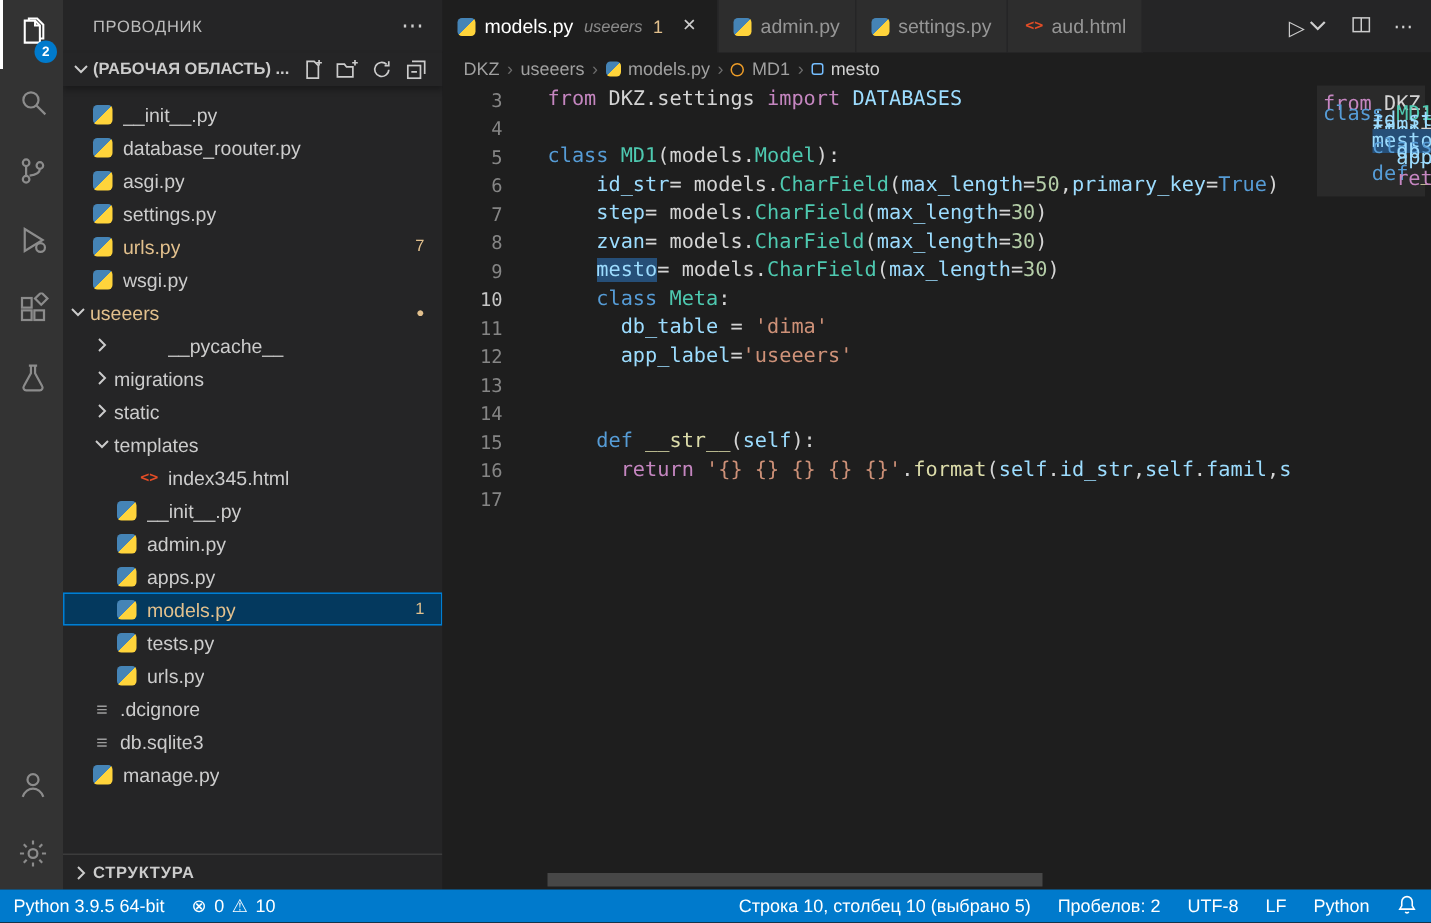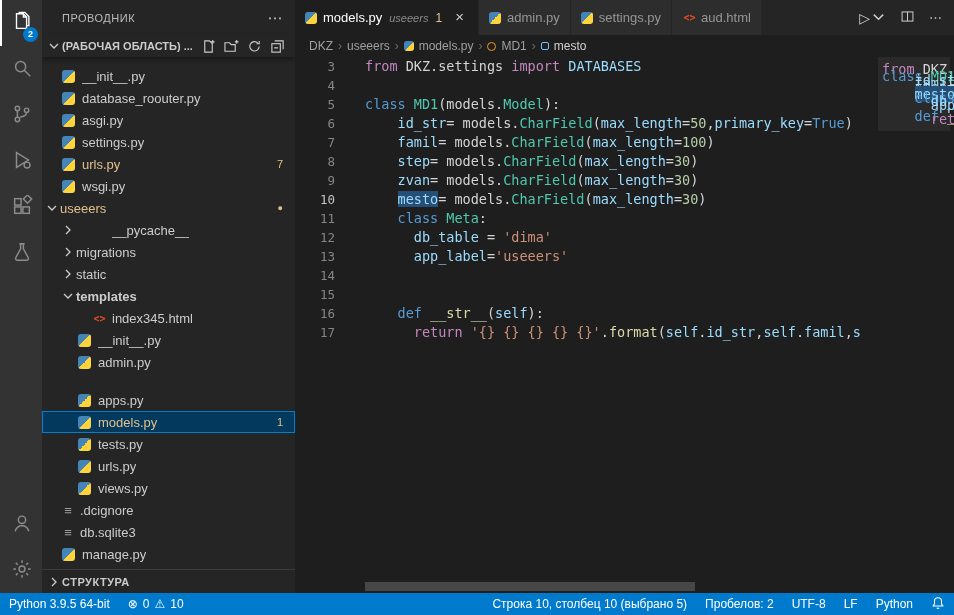--- a/index.html
+++ b/index.html
@@ -255,60 +255,56 @@
           <span class="tree-label">migrations</span>
         </div>
         <div class="tree-row" style="padding-left: 18px;">
           <span class="chev">
             <svg width="16" height="16" viewBox="0 0 16 16" fill="none" stroke="#cccccc" stroke-width="1.3">
               <path d="M6 4l4 4-4 4"></path>
             </svg>
           </span>
           <span class="tree-label">static</span>
         </div>
-        <div class="tree-row" style="padding-left: 18px; font-weight: bold;">
+        <div class="tree-row" style="padding-left: 18px;">
           <span class="chev">
             <svg width="16" height="16" viewBox="0 0 16 16" fill="none" stroke="#cccccc" stroke-width="1.3">
               <path d="M4 6l4 4 4-4"></path>
             </svg>
           </span>
           <span class="tree-label">templates</span>
         </div>
         <div class="tree-row" style="padding-left: 50px;">
           <span class="fi icon-html">&lt;&gt;</span>
           <span class="tree-label">index345.html</span>
         </div>
         <div class="tree-row" style="padding-left: 34px;">
           <span class="fi icon-python"></span>
           <span class="tree-label">__init__.py</span>
         </div>
         <div class="tree-row" style="padding-left: 34px;">
           <span class="fi icon-python"></span>
           <span class="tree-label">admin.py</span>
         </div>
-        <div class="tree-row" style="padding-left: 34px; margin-top: 16px;">
+        <div class="tree-row" style="padding-left: 34px;">
           <span class="fi icon-python"></span>
           <span class="tree-label">apps.py</span>
         </div>
         <div class="tree-row selected" style="padding-left: 34px;">
           <span class="fi icon-python"></span>
           <span class="tree-label modified">models.py</span>
           <span class="tree-badge">1</span>
         </div>
         <div class="tree-row" style="padding-left: 34px;">
           <span class="fi icon-python"></span>
           <span class="tree-label">tests.py</span>
         </div>
         <div class="tree-row" style="padding-left: 34px;">
           <span class="fi icon-python"></span>
           <span class="tree-label">urls.py</span>
-        </div>
-        <div class="tree-row" style="padding-left: 34px;">
-          <span class="fi icon-python"></span>
-          <span class="tree-label">views.py</span>
         </div>
         <div class="tree-row" style="padding-left: 18px;">
           <span class="fi icon-config">≡</span>
           <span class="tree-label">.dcignore</span>
         </div>
         <div class="tree-row" style="padding-left: 18px;">
           <span class="fi icon-config">≡</span>
           <span class="tree-label">db.sqlite3</span>
         </div>
         <div class="tree-row" style="padding-left: 18px;">
@@ -408,21 +404,20 @@
           <div class="ln-num">14</div>
           <div class="ln-num">15</div>
           <div class="ln-num">16</div>
           <div class="ln-num">17</div>
         </div>
       <div class="codepane">
           <div class="code-line"><span class="tk-m">from</span><span class="tk-p"> </span><span class="tk-p">DKZ.settings</span><span class="tk-p"> </span><span class="tk-m">import</span><span class="tk-p"> </span><span class="tk-v">DATABASES</span></div>
           <div class="code-line">&nbsp;</div>
           <div class="code-line"><span class="tk-k">class</span><span class="tk-p"> </span><span class="tk-c">MD1</span><span class="tk-p">(</span><span class="tk-p">models</span><span class="tk-p">.</span><span class="tk-c">Model</span><span class="tk-p">):</span></div>
           <div class="code-line"><span class="tk-p">    </span><span class="tk-v">id_str</span><span class="tk-p">= </span><span class="tk-p">models</span><span class="tk-p">.</span><span class="tk-c">CharField</span><span class="tk-p">(</span><span class="tk-v">max_length</span><span class="tk-p">=</span><span class="tk-n">50</span><span class="tk-p">,</span><span class="tk-v">primary_key</span><span class="tk-p">=</span><span class="tk-k">True</span><span class="tk-p">)</span></div>
-          <div class="code-line"><span class="tk-p">    </span><span class="tk-v">famil</span><span class="tk-p">= </span><span class="tk-p">models</span><span class="tk-p">.</span><span class="tk-c">CharField</span><span class="tk-p">(</span><span class="tk-v">max_length</span><span class="tk-p">=</span><span class="tk-n">100</span><span class="tk-p">)</span></div>
           <div class="code-line"><span class="tk-p">    </span><span class="tk-v">step</span><span class="tk-p">= </span><span class="tk-p">models</span><span class="tk-p">.</span><span class="tk-c">CharField</span><span class="tk-p">(</span><span class="tk-v">max_length</span><span class="tk-p">=</span><span class="tk-n">30</span><span class="tk-p">)</span></div>
           <div class="code-line"><span class="tk-p">    </span><span class="tk-v">zvan</span><span class="tk-p">= </span><span class="tk-p">models</span><span class="tk-p">.</span><span class="tk-c">CharField</span><span class="tk-p">(</span><span class="tk-v">max_length</span><span class="tk-p">=</span><span class="tk-n">30</span><span class="tk-p">)</span></div>
           <div class="code-line"><span class="tk-p">    </span><span class="tk-v tk-selbg">mesto</span><span class="tk-p">= </span><span class="tk-p">models</span><span class="tk-p">.</span><span class="tk-c">CharField</span><span class="tk-p">(</span><span class="tk-v">max_length</span><span class="tk-p">=</span><span class="tk-n">30</span><span class="tk-p">)</span></div>
           <div class="code-line"><span class="tk-p">    </span><span class="tk-k">class</span><span class="tk-p"> </span><span class="tk-c">Meta</span><span class="tk-p">:</span></div>
           <div class="code-line"><span class="tk-p">      </span><span class="tk-v">db_table</span><span class="tk-p"> = </span><span class="tk-s">'dima'</span></div>
           <div class="code-line"><span class="tk-p">      </span><span class="tk-v">app_label</span><span class="tk-p">=</span><span class="tk-s">'useeers'</span></div>
           <div class="code-line">&nbsp;</div>
           <div class="code-line">&nbsp;</div>
           <div class="code-line"><span class="tk-p">    </span><span class="tk-k">def</span><span class="tk-p"> </span><span class="tk-f">__str__</span><span class="tk-p">(</span><span class="tk-v">self</span><span class="tk-p">):</span></div>
           <div class="code-line"><span class="tk-p">      </span><span class="tk-m">return</span><span class="tk-p"> </span><span class="tk-s">'{} {} {} {} {}'</span><span class="tk-p">.</span><span class="tk-f">format</span><span class="tk-p">(</span><span class="tk-v">self</span><span class="tk-p">.</span><span class="tk-v">id_str</span><span class="tk-p">,</span><span class="tk-v">self</span><span class="tk-p">.</span><span class="tk-v">famil</span><span class="tk-p">,</span><span class="tk-v">s</span></div>

